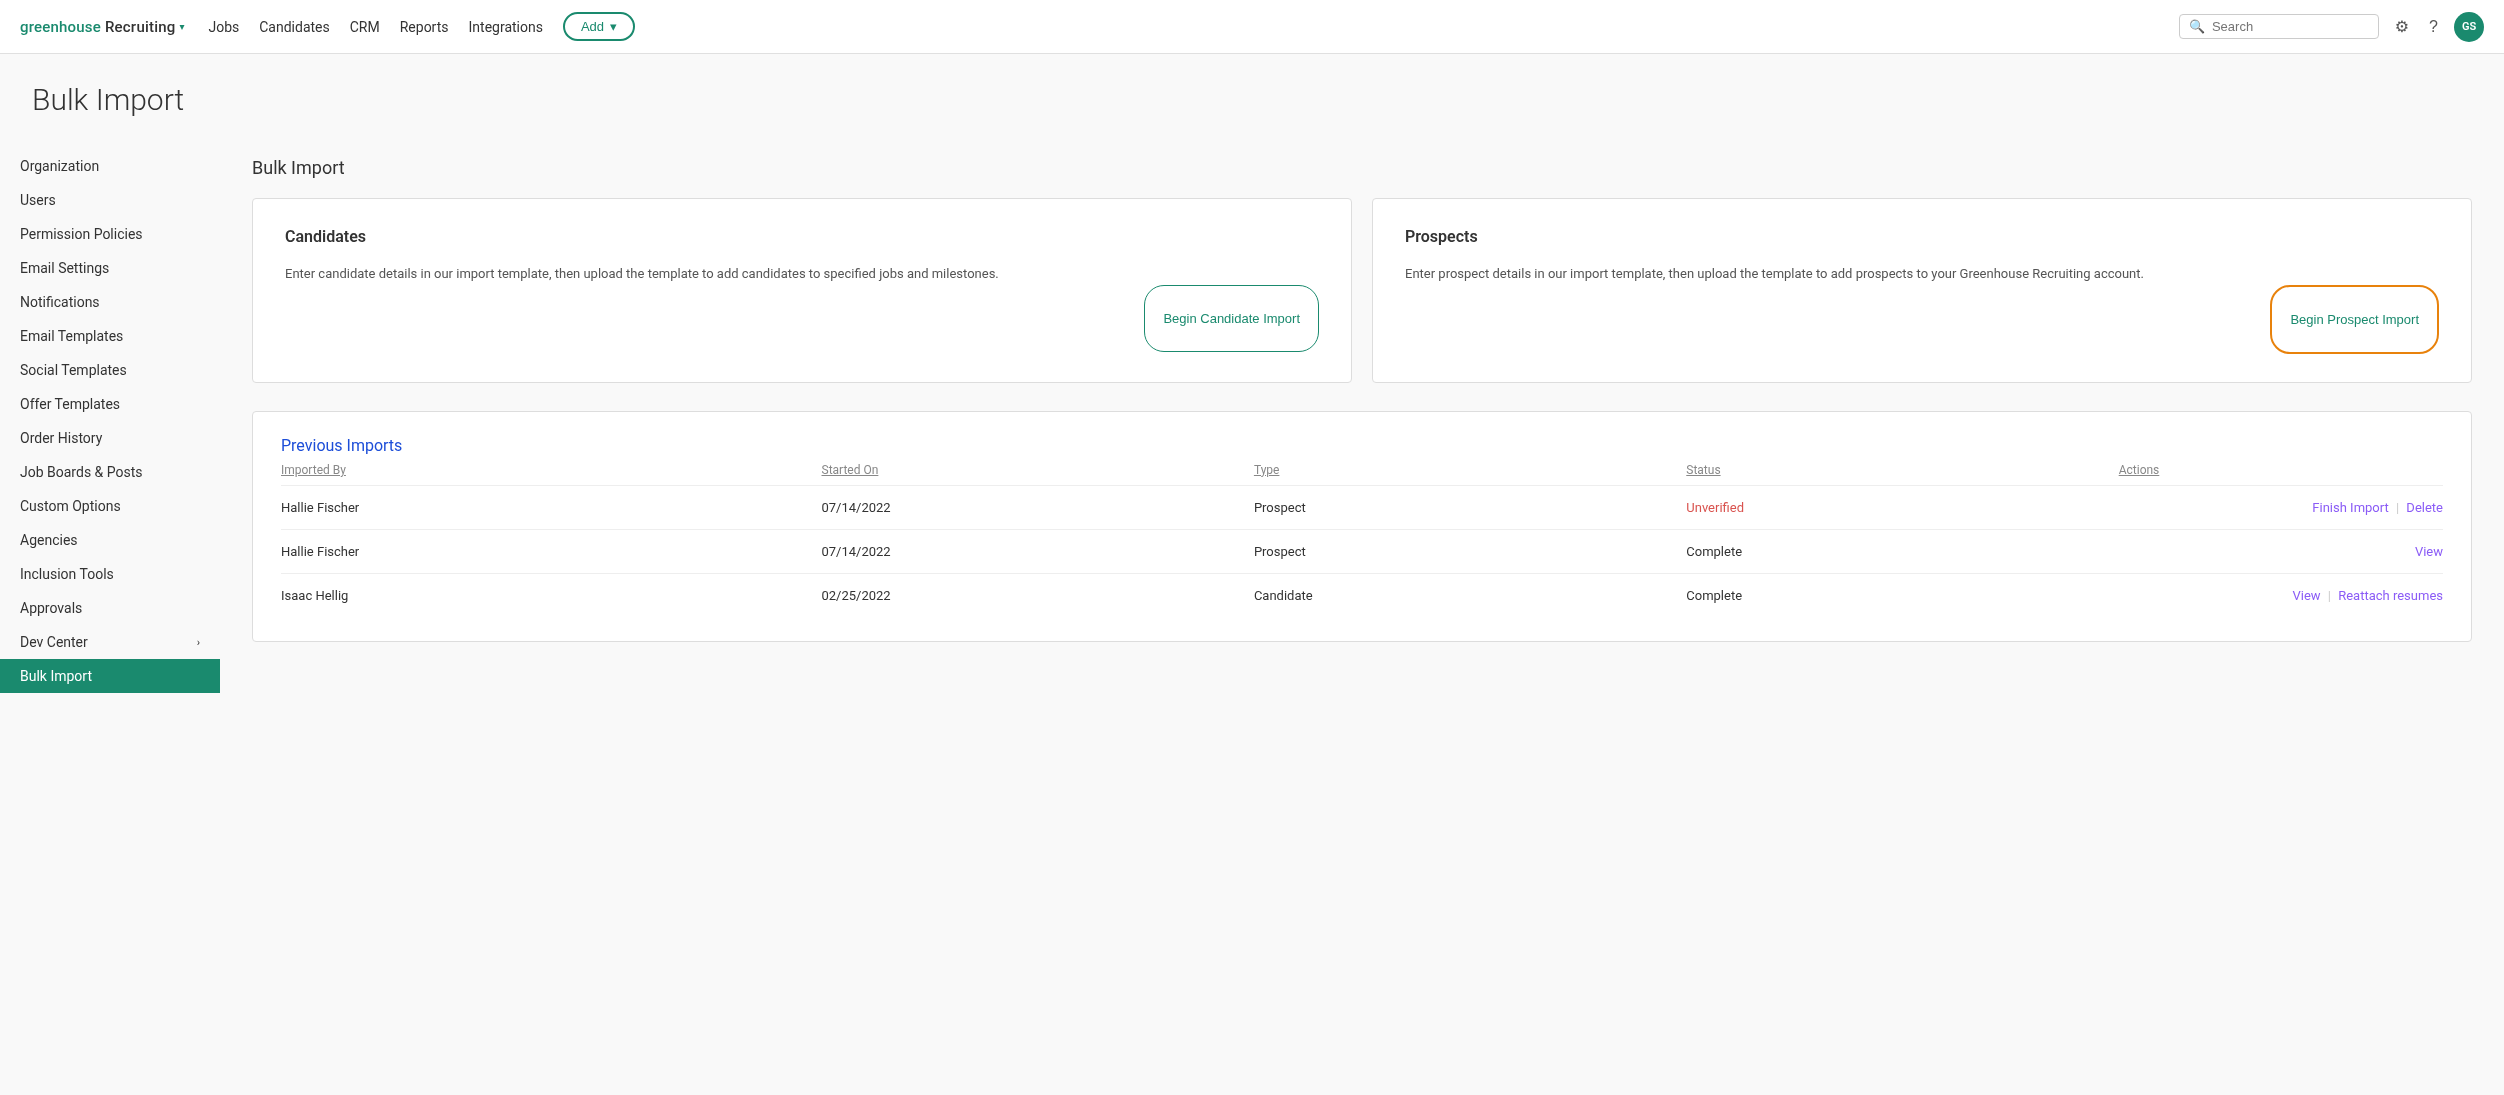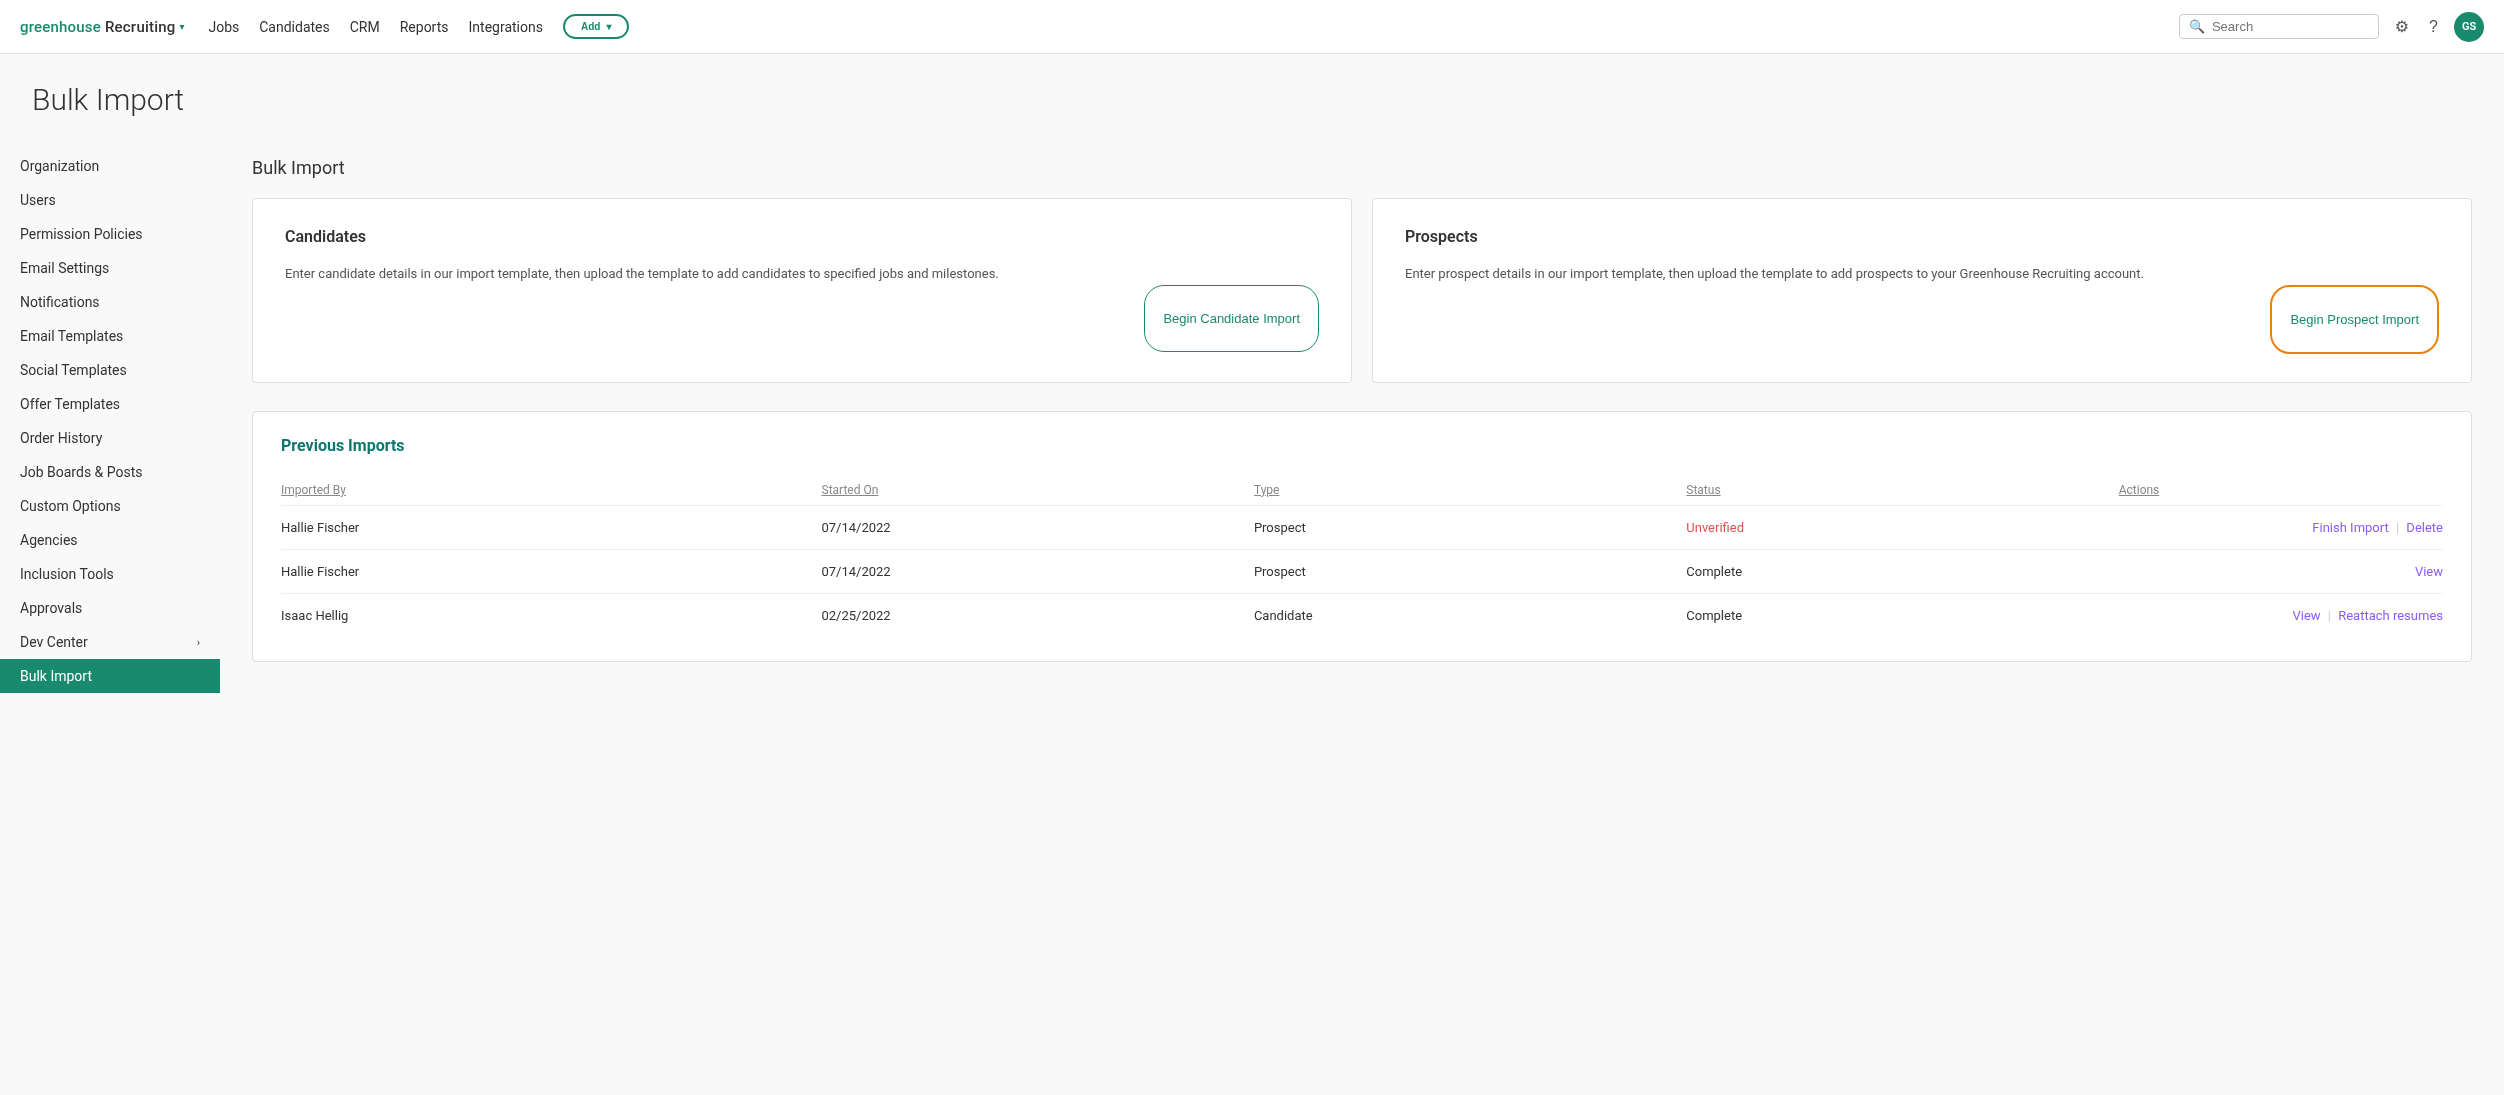--- a/index.html
+++ b/index.html
@@ -46,22 +46,22 @@
     }
     .nav-add-btn {
       display: flex;
       align-items: center;
       gap: 6px;
       background: transparent;
       border: 2px solid #1a8a6e;
       border-radius: 20px;
       padding: 5px 16px;
       color: #1a8a6e;
-      font-size: 10px;
-      font-weight: 700;
+      font-size: 13px;
+      font-weight: 400;
       cursor: pointer;
       margin-right: 20px;
     }
     .nav-right {
       display: flex;
       align-items: center;
       gap: 12px;
     }
     .search-box {
       display: flex;
@@ -201,23 +201,22 @@
 
     
     .previous-imports {
       background: #fff;
       border: 1px solid #ddd;
       border-radius: 4px;
       padding: 24px 28px;
     }
     .table-title {
       font-size: 16px;
-      font-weight: 700;
-      color: #0f766e;
-      margin-bottom: 20px;
+      font-weight: 400;
+      color: #1d4ed8;
     }
     .imports-table {
       width: 100%;
       border-collapse: collapse;
     }
     .imports-table th {
       text-align: left;
       font-size: 12px;
       font-weight: 400;
       color: #888;

